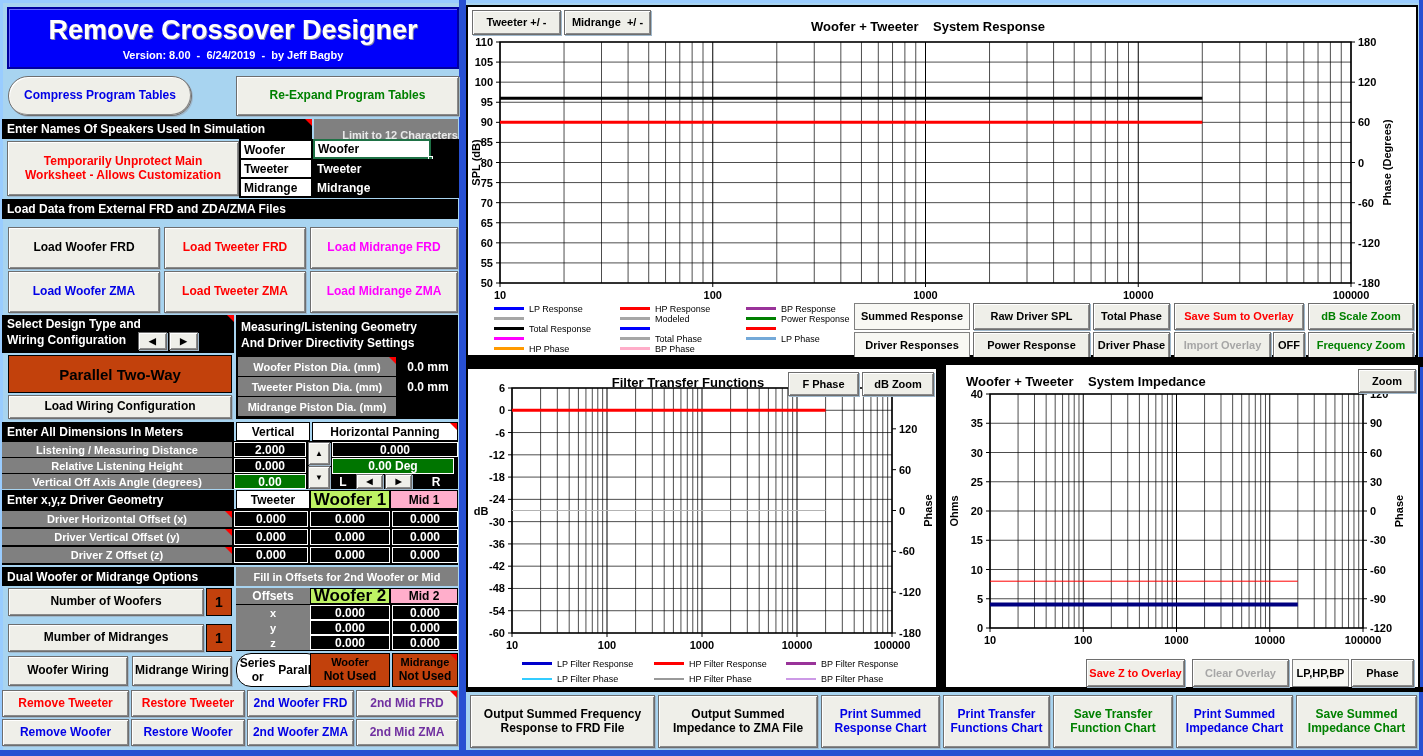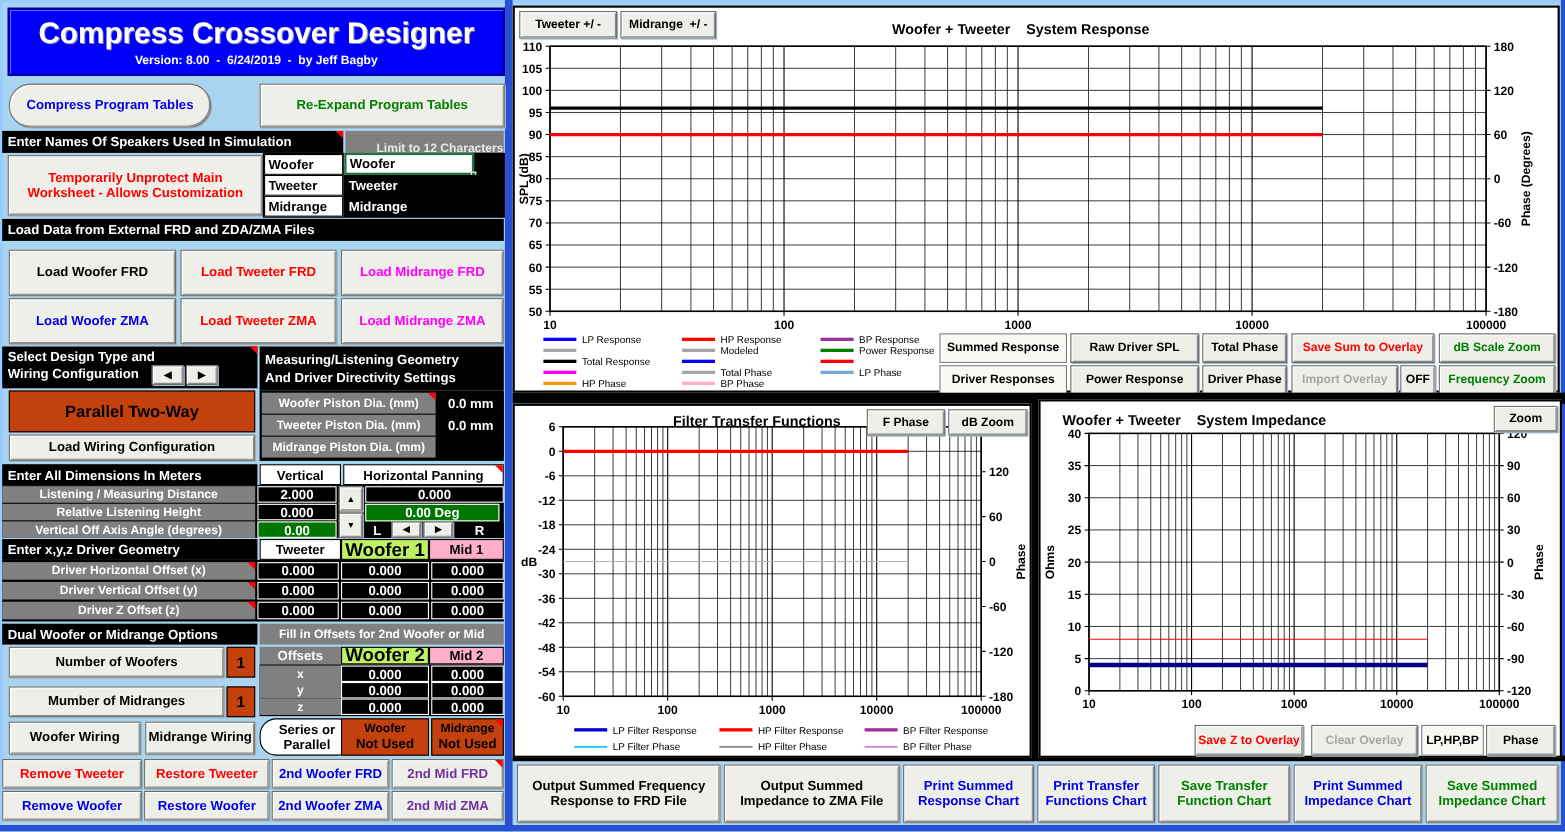--- a/index.html
+++ b/index.html
@@ -40,21 +40,21 @@
 </head>
 <body>
 
 <div id="app">
 
   <div class="abs frame" style="left:459px;top:0;width:7px;height:756px;"></div>
   <div class="abs frame" style="left:0;top:750px;width:1423px;height:6px;"></div>
   <div class="abs frame" style="left:1419px;top:0;width:4px;height:756px;"></div>
 
   <div class="abs titlebox" style="left:7px;top:7px;width:452px;height:62px;">
-    <div class="title">Compress Crossover Designer</div>
+    <div class="title">Remove Crossover Designer</div>
     <div class="version">Version: 8.00  -  6/24/2019  -  by Jeff Bagby</div>
   </div>
 
   <div class="abs btn" style="left:8px;top:76px;width:184px;height:40px;color:#0000E6;border-radius:20px;">Compress Program Tables</div>
   <div class="abs btn" style="left:236px;top:76px;width:223px;height:40px;color:#008000;">Re-Expand Program Tables</div>
 
   <div class="abs bar rc" style="left:2px;top:119px;width:310px;height:20px;">Enter Names Of Speakers Used In Simulation</div>
   <div class="abs gc" style="left:314px;top:119px;width:144px;height:31px;color:#E8E8E8;padding-left:28px;">Limit to 12 Characters</div>
 
   <div class="abs btn" style="left:7px;top:141px;width:232px;height:55px;color:#FF0000;padding:0 8px;">Temporarily Unprotect Main Worksheet - Allows Customization</div>
@@ -156,21 +156,21 @@
   <div class="abs bv" style="left:310px;top:605px;width:80px;height:15px;">0.000</div>
   <div class="abs bv" style="left:392px;top:605px;width:66px;height:15px;">0.000</div>
   <div class="abs bv" style="left:310px;top:620px;width:80px;height:15px;">0.000</div>
   <div class="abs bv" style="left:392px;top:620px;width:66px;height:15px;">0.000</div>
   <div class="abs bv" style="left:310px;top:635px;width:80px;height:15px;">0.000</div>
   <div class="abs bv" style="left:392px;top:635px;width:66px;height:15px;">0.000</div>
 
   <div class="abs btn" style="left:8px;top:656px;width:120px;height:30px;">Woofer Wiring</div>
   <div class="abs btn" style="left:132px;top:656px;width:100px;height:30px;">Midrange Wiring</div>
 
-  <div class="abs wcell rc" style="left:236px;top:653px;width:86px;height:34px;flex-direction:column;line-height:1.2;border-radius:15px;">
+  <div class="abs wcell rc" style="left:236px;top:653px;width:86px;height:34px;line-height:1.2;border-radius:15px;">
     <span>Series or</span>
     <span>Parallel</span>
   </div>
   <div class="abs yc" style="left:310px;top:653px;width:80px;height:34px;flex-direction:column;font-size:11px;line-height:1.3;">
     <span>Woofer</span>
     <span style="font-size:12px;">Not Used</span>
   </div>
   <div class="abs yc rc" style="left:392px;top:653px;width:66px;height:34px;flex-direction:column;font-size:11px;line-height:1.3;">
     <span>Midrange</span>
     <span style="font-size:12px;">Not Used</span>

